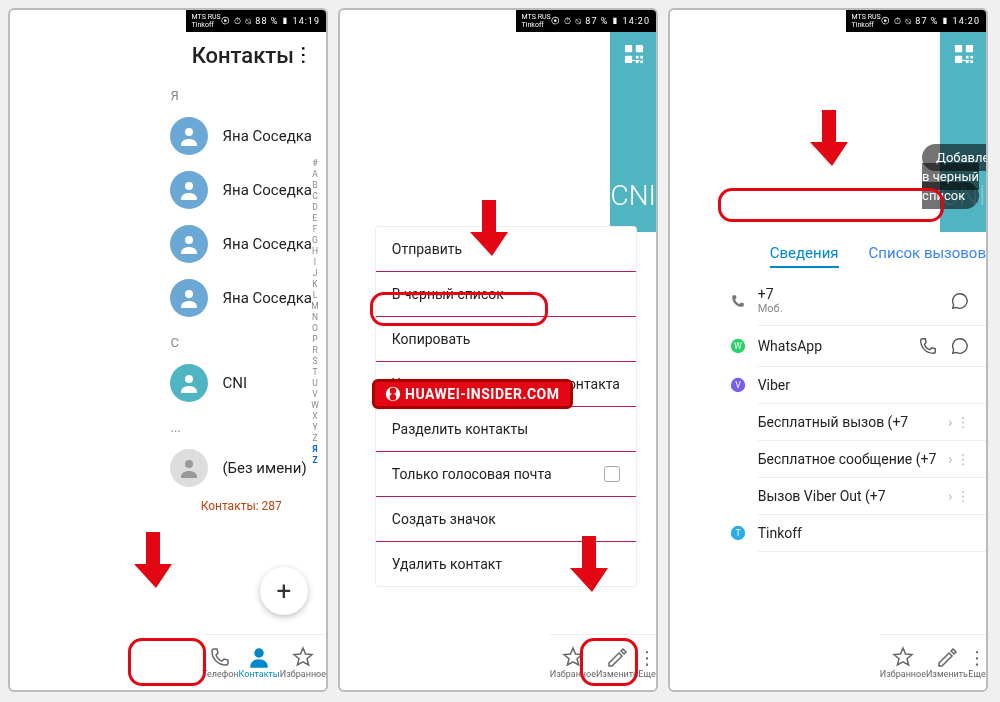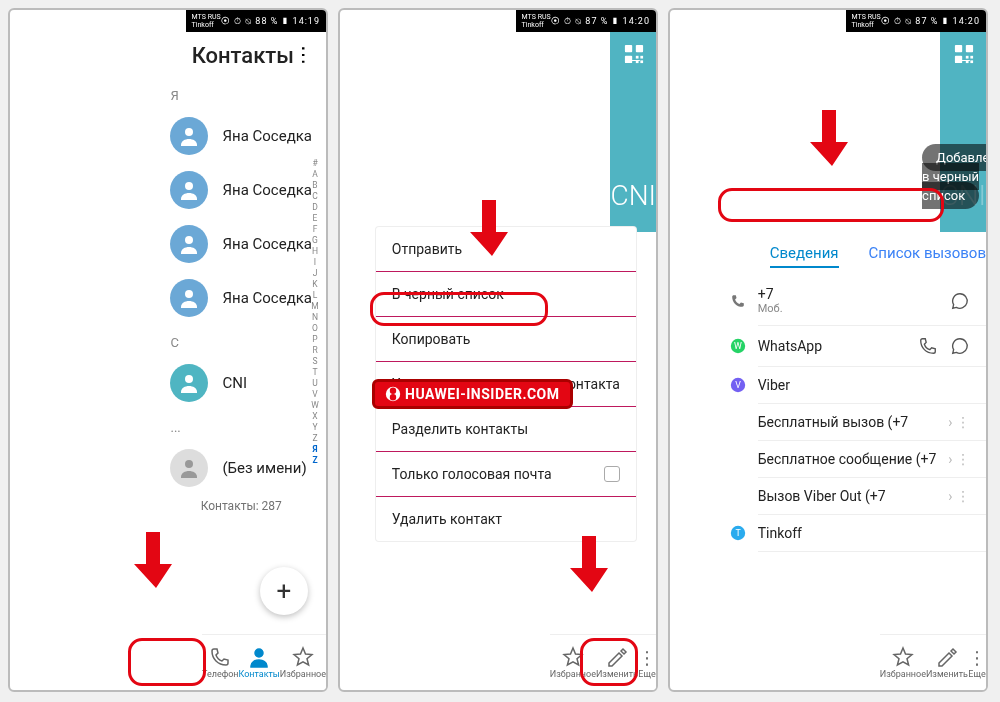--- a/index.html
+++ b/index.html
@@ -19,21 +19,21 @@
   .avatar.gray svg{fill:#999;}
   .avatar.teal{background:#4fb5c2;}
   .contact-name { font-size:15px; color:#222;}
   .alpha-index { position:absolute; right:4px; top:80px; font-size:8.5px; color:#888; line-height:11px; text-align:center; width:14px;}
   .alpha-index .blue{color:#06c; font-weight:bold;}
   .bottomnav{height:56px; border-top:1px solid #eee; display:flex; justify-content:space-around; align-items:center; background:#fff;}
   .navitem{display:flex;flex-direction:column;align-items:center;font-size:9px;color:#666;gap:1px;}
   .navitem svg{width:22px;height:22px;fill:none;stroke:#666;stroke-width:1.5;}
   .navitem.active{color:#08c;}
   .navitem.active svg{stroke:#08c;fill:#08c;}
-  .count{text-align:center;color:#737373;font-size:12px;padding:4px 0;}
+  .count{text-align:center;color:#c2410c;font-size:12px;padding:4px 0;}
   .fab{position:absolute;right:18px;bottom:75px;width:48px;height:48px;border-radius:50%;background:#fff;box-shadow:0 2px 6px rgba(0,0,0,.25);display:flex;align-items:center;justify-content:center;font-size:26px;color:#333;}
   .teal-header{background:#50b4c2;color:#fff;height:200px;position:relative;display:flex;align-items:flex-end;justify-content:center;padding-bottom:20px;}
   .teal-header .back{position:absolute;left:12px;top:12px;font-size:22px;}
   .teal-header .qr{position:absolute;right:12px;top:12px;}
   .teal-header .qr svg{width:20px;height:20px;fill:#fff;}
   .cname{font-size:28px;font-weight:300;}
   .sheet{background:#fff;margin:-5px 20px 0;border-radius:3px;box-shadow:0 0 0 1px #eee; overflow:hidden;}
   .sheet-row{padding:14px 16px;border-bottom:1px solid #be185d;font-size:14px;color:#222;display:flex;align-items:center;justify-content:space-between;}
   .sheet-row:last-child{border-bottom:none;}
   .sheet-wrap{position:relative;flex:1;}
@@ -249,20 +249,23 @@
           <span>Удалить все упоминания контакта</span>
         </div>
         <div class="sheet-row" style="position:relative">
           <span>Разделить контакты</span>
         </div>
         <div class="sheet-row" style="position:relative">
           <span>Только голосовая почта</span>
           <span class="checkbox"></span>
         </div>
         <div class="sheet-row" style="position:relative">
+          <span>Создать значок</span>
+        </div>
+        <div class="sheet-row" style="position:relative">
           <span style="position:absolute;left:-16px;top:14px"><svg class="left-ic" viewBox="0 0 20 20">
               <circle cx="10" cy="10" r="9" fill="#2aabee"></circle>
               <text x="10" y="14" text-anchor="middle" font-size="11" fill="#fff">T</text>
             </svg></span>
           <span>Удалить контакт</span>
         </div>
       </div>
   </div>
   <div class="bottomnav" id="s2-nav">
       <div class="navitem">

